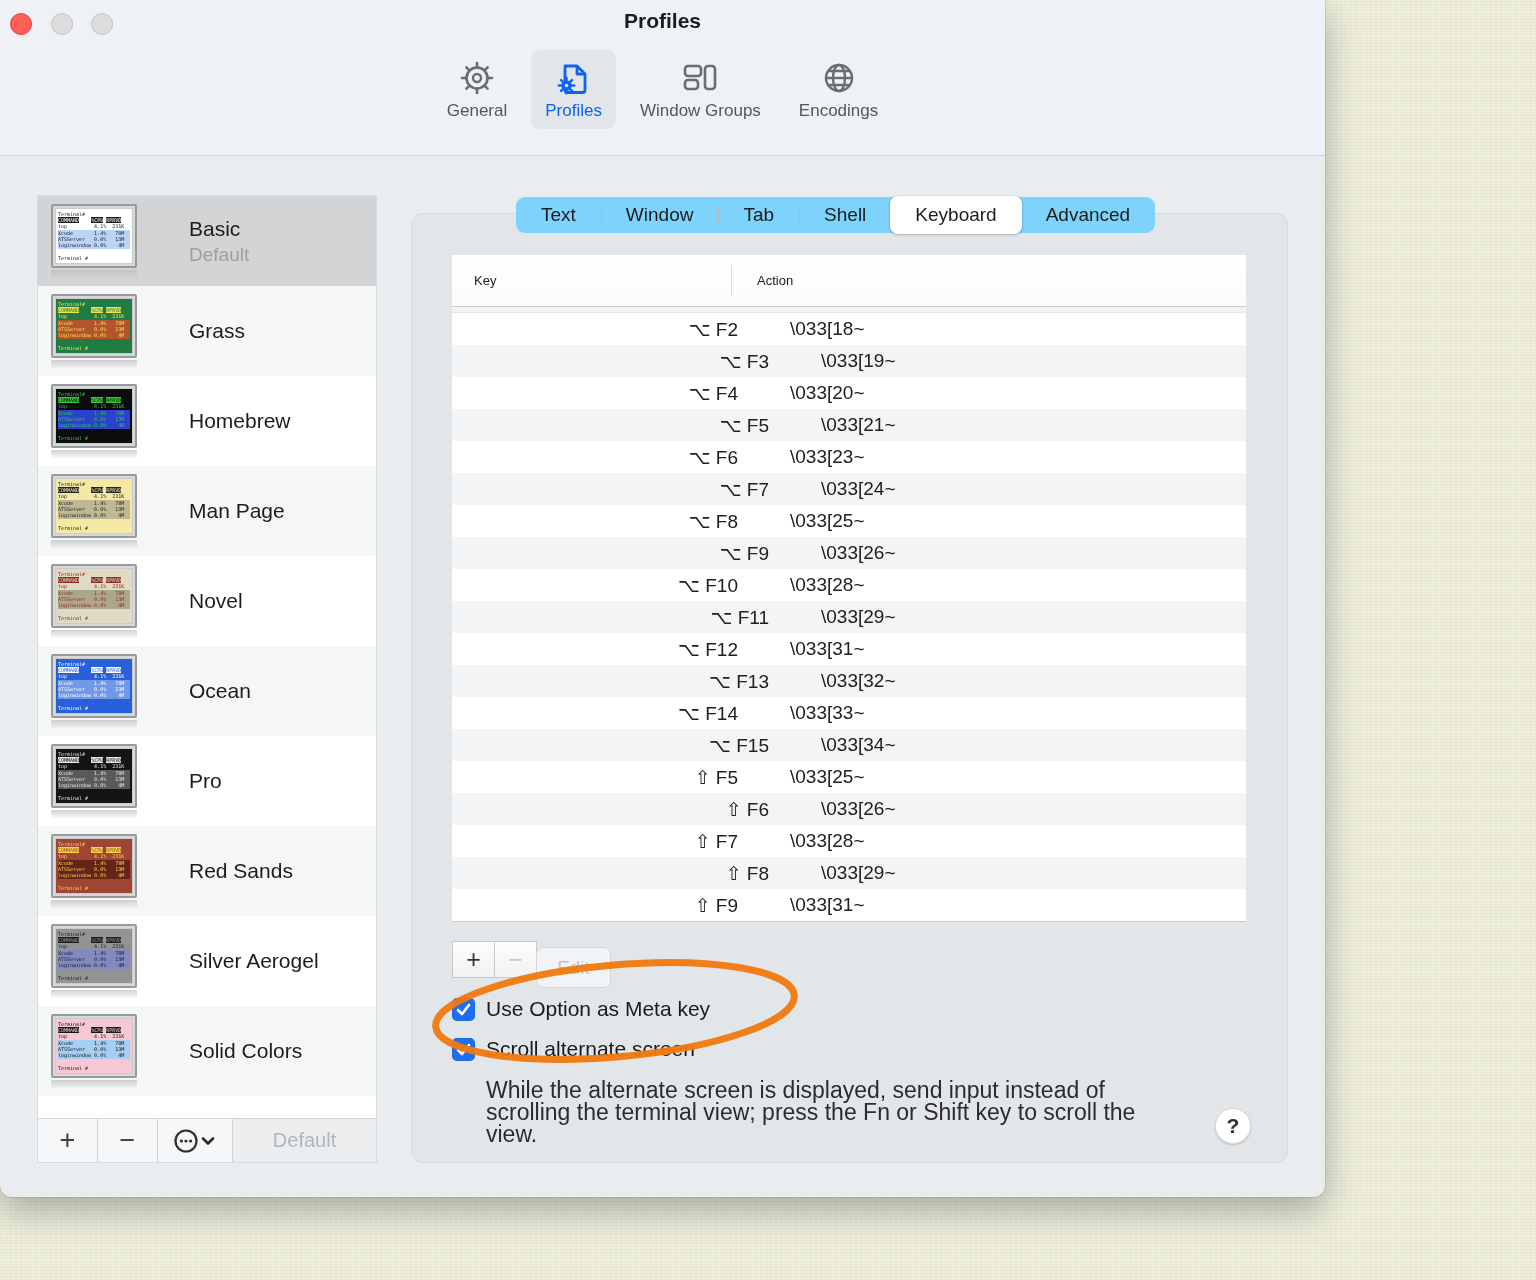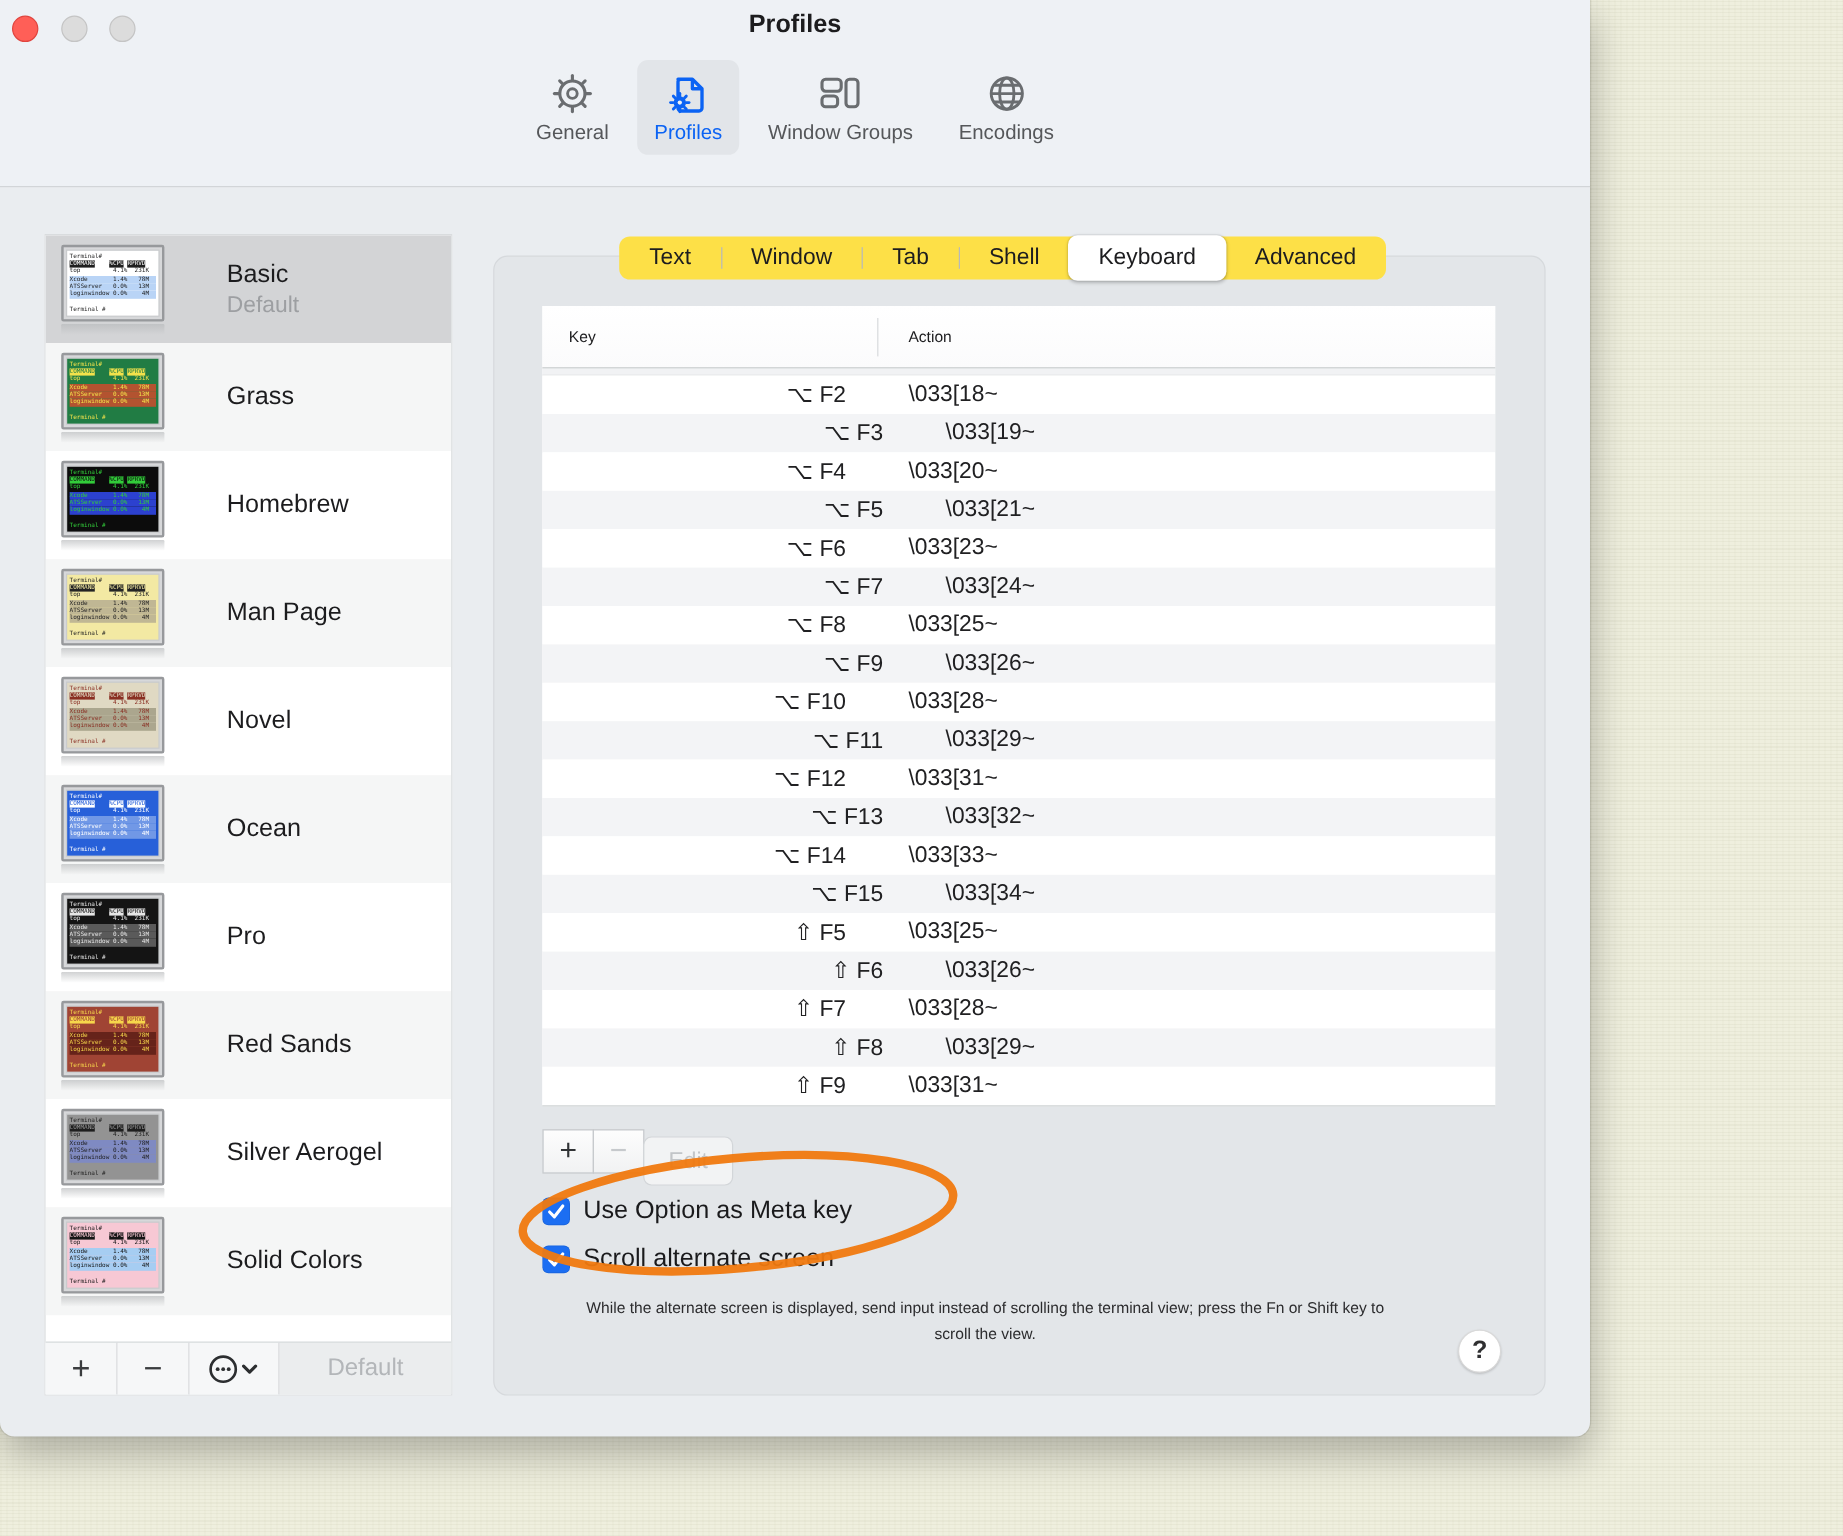--- a/index.html
+++ b/index.html
@@ -98,21 +98,21 @@
 
   
   .panel {
     position:absolute; left:411px; top:213px; width:877px; height:950px;
     background:#e3e6e9; border:1px solid #d6d9dc; border-radius:12px;
   }
 
   
   .tab-bar {
     position:absolute; left:516px; top:197px; height:36px;
-    display:flex; align-items:stretch; background:#fde047; border-radius:9px;
+    display:flex; align-items:stretch; background:#7dd3fc; border-radius:9px;
     padding:0; z-index:3;
   }
   .tab-seg {
     position:relative; display:flex; align-items:center; justify-content:center;
     padding:0 25px; font-size:19px; color:#1d1d1f; border-radius:9px; cursor:default;
   }
   .tab-seg.sep::before {
     content:""; position:absolute; left:0; top:9px; height:18px; width:1px; background:#b6b9bc;
   }
   .tab-seg.selected {
@@ -130,21 +130,21 @@
     position:relative; height:52px; display:flex; align-items:center;
     border-bottom:1px solid #c9ccce; font-size:13px; color:#1c1c1e;
     background:linear-gradient(#ffffff,#fbfbfc);
   }
   .kb-head .col-key { padding-left:22px; width:279px; }
   .kb-head .col-action { padding-left:26px; }
   .kb-head .col-divider { position:absolute; left:279px; top:10px; height:32px; width:1px; background:#d8dadc; }
   .kb-sliver { height:6px; background:#f1f2f4; border-bottom:1px solid #e6e8ea; }
   .kb-row { height:32px; display:flex; align-items:center; font-size:19px; color:#202022; background:#ffffff; }
   .kb-row.alt { background:#f3f4f6;padding-left:31px; }
-  .kb-row .key-cell { width:279px; text-align:right; padding-right:26px; }
+  .kb-row .key-cell { width:279px; text-align:right; padding-right:26px;margin-left:33px; }
   .kb-row .action-cell { padding-left:26px; }
 
   
   .kb-controls { position:absolute; left:452px; top:941px; display:flex; z-index:1; }
   .pm-btn {
     width:43px; height:37px; border:1px solid #c7cacd;
     background:linear-gradient(#fdfdfd,#f1f2f3);
     display:flex; align-items:center; justify-content:center;
     font-size:25px; color:#313335;
   }
@@ -162,21 +162,21 @@
   .cb-box {
     width:23px; height:23px; border-radius:5px; background:#1c6ef2;
     display:flex; align-items:center; justify-content:center; flex:0 0 23px;
     box-shadow:inset 0 0 0 .5px rgba(0,0,0,.12);
   }
   .cb-label { margin-left:11px; font-size:21px; color:#1a1a1c; }
 
   
   .help-text {
     position:absolute; left:486px; top:1079px; width:670px;
-    font-size:13px; line-height:22px; color:#2c2c2e; z-index:1;text-align:center;
+    font-size:23px; line-height:22px; color:#2c2c2e; z-index:1;
   }
   .help-btn {
     position:absolute; left:1215px; top:1108px; width:36px; height:36px;
     border-radius:50%; background:#ffffff; border:1px solid #d9d9d9;
     box-shadow:0 1px 2px rgba(0,0,0,.18);
     display:flex; align-items:center; justify-content:center;
     font-size:21px; font-weight:700; color:#2f2f31; z-index:2;
   }
 
   .annotation { position:absolute; left:423px; top:952px; z-index:5; pointer-events:none; }

